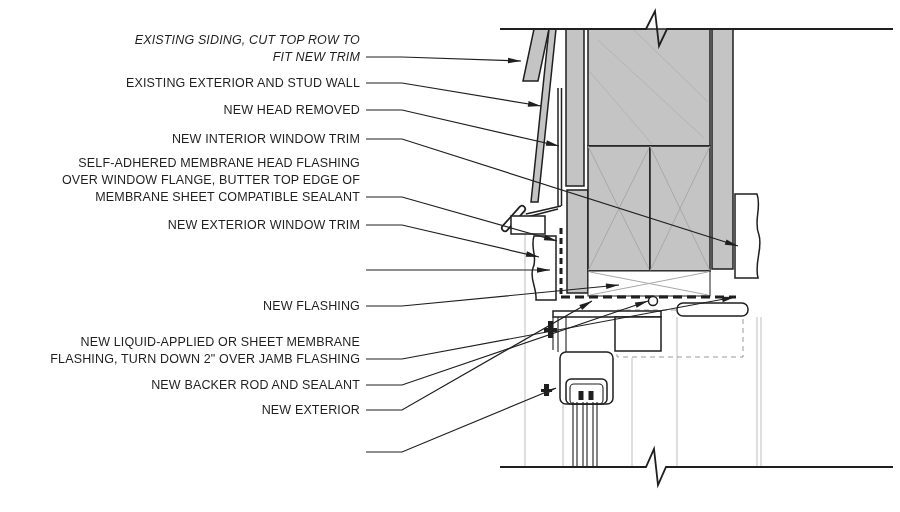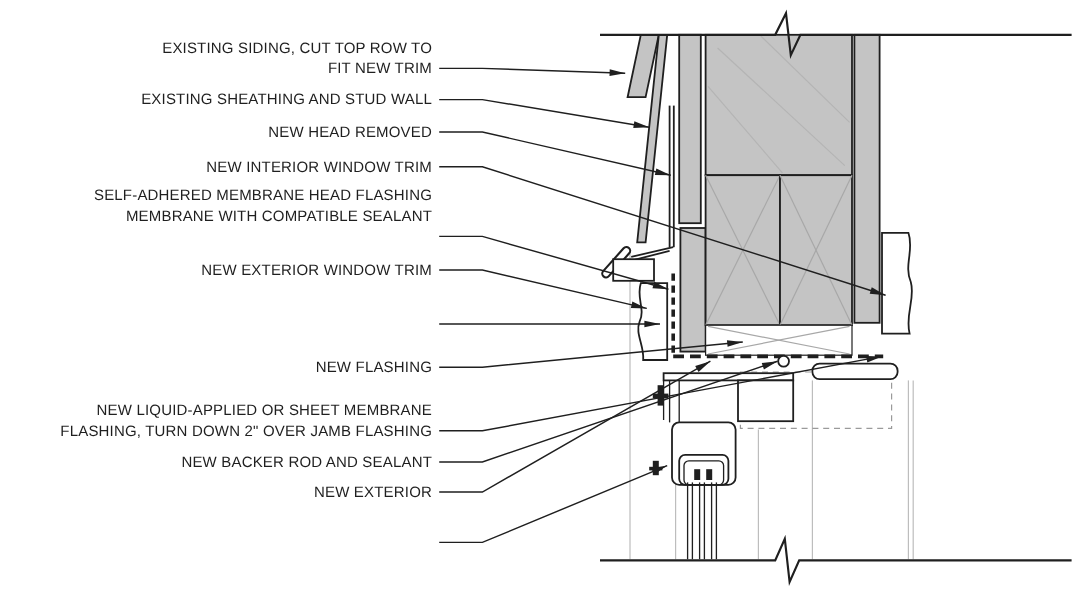--- a/index.html
+++ b/index.html
@@ -166,36 +166,37 @@
         <path d="M366 385 L402 385 L648 301" class="leader"></path>
         <polygon points="648,301 634.7926490818999,302.5510904957992 636.6022546603323,307.85064968978" class="arrow"></polygon>
         <path d="M366 410 L402 410 L592 301" class="leader"></path>
         <polygon points="592,301 579.3304952324241,305.04025357426656 582.1171288840991,309.8976883799385" class="arrow"></polygon>
         <path d="M366 452 L402 452 L556 388" class="leader"></path>
         <polygon points="556,388 542.9208542738146,390.4033200105699 545.0699308501327,395.57453552233517" class="arrow"></polygon>
       </g>
   </svg>
 
   <div id="labels">
-      <div class="callout" style="right: 540px; top: 31.5px;">
+      <div class="callout" style="right: 540px; top: 31.5px; font-style: italic;">
         <div>EXISTING SIDING, CUT TOP ROW TO</div>
         <div>FIT NEW TRIM</div>
       </div>
       <div class="callout" style="right: 540px; top: 74.5px;">
-        <div>EXISTING SHEATHING AND STUD WALL</div>
+        <div>EXISTING EXTERIOR AND STUD WALL</div>
       </div>
       <div class="callout" style="right: 540px; top: 101.5px;">
         <div>NEW HEAD REMOVED</div>
       </div>
       <div class="callout" style="right: 540px; top: 130.5px;">
         <div>NEW INTERIOR WINDOW TRIM</div>
       </div>
       <div class="callout" style="right: 540px; top: 154.5px;">
         <div>SELF-ADHERED MEMBRANE HEAD FLASHING</div>
-        <div>MEMBRANE WITH COMPATIBLE SEALANT</div>
+        <div>OVER WINDOW FLANGE, BUTTER TOP EDGE OF</div>
+        <div>MEMBRANE SHEET COMPATIBLE SEALANT</div>
       </div>
       <div class="callout" style="right: 540px; top: 216.5px;">
         <div>NEW EXTERIOR WINDOW TRIM</div>
       </div>
       <div class="callout" style="right: 540px; top: 244.5px;">
       </div>
       <div class="callout" style="right: 540px; top: 297.5px;">
         <div>NEW FLASHING</div>
       </div>
       <div class="callout" style="right: 540px; top: 333.5px;">

